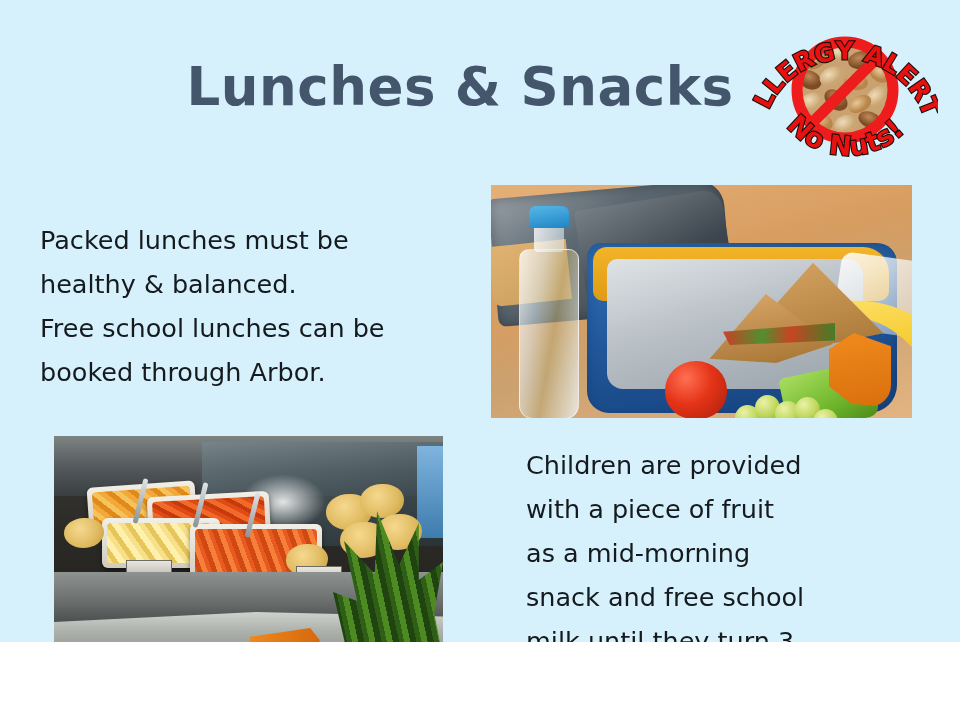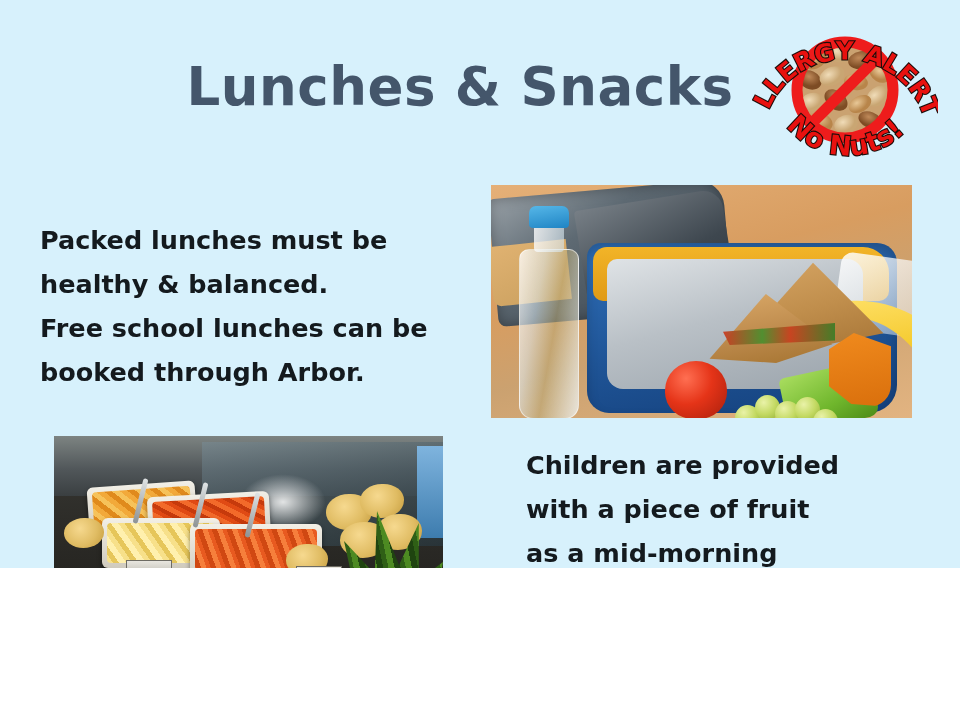--- a/index.html
+++ b/index.html
@@ -8,21 +8,21 @@
   }
   body {
     width: 960px;
     height: 720px;
     overflow: hidden;
     font-family: "DejaVu Sans", sans-serif;
   }
   #slide {
     position: relative;
     width: 960px;
-    height: 568px;
+    height: 642px;
     background: #d7f1fc;
     overflow: hidden;
   }
 
   
   #slide-title {
     position: absolute;
     left: 160px;
     top: 56px;
     width: 600px;
@@ -36,21 +36,20 @@
   }
 
   
   .body-text {
     position: absolute;
     font-family: "DejaVu Sans", sans-serif;
     font-size: 25.5px;
     line-height: 44px;
     color: #141a1e;
     white-space: pre-line;
-    font-weight: bold;
   }
   #left-text {
     left: 40px;
     top: 218px;
     width: 430px;
   }
   #right-text {
     left: 526px;
     top: 443px;
     width: 400px;

